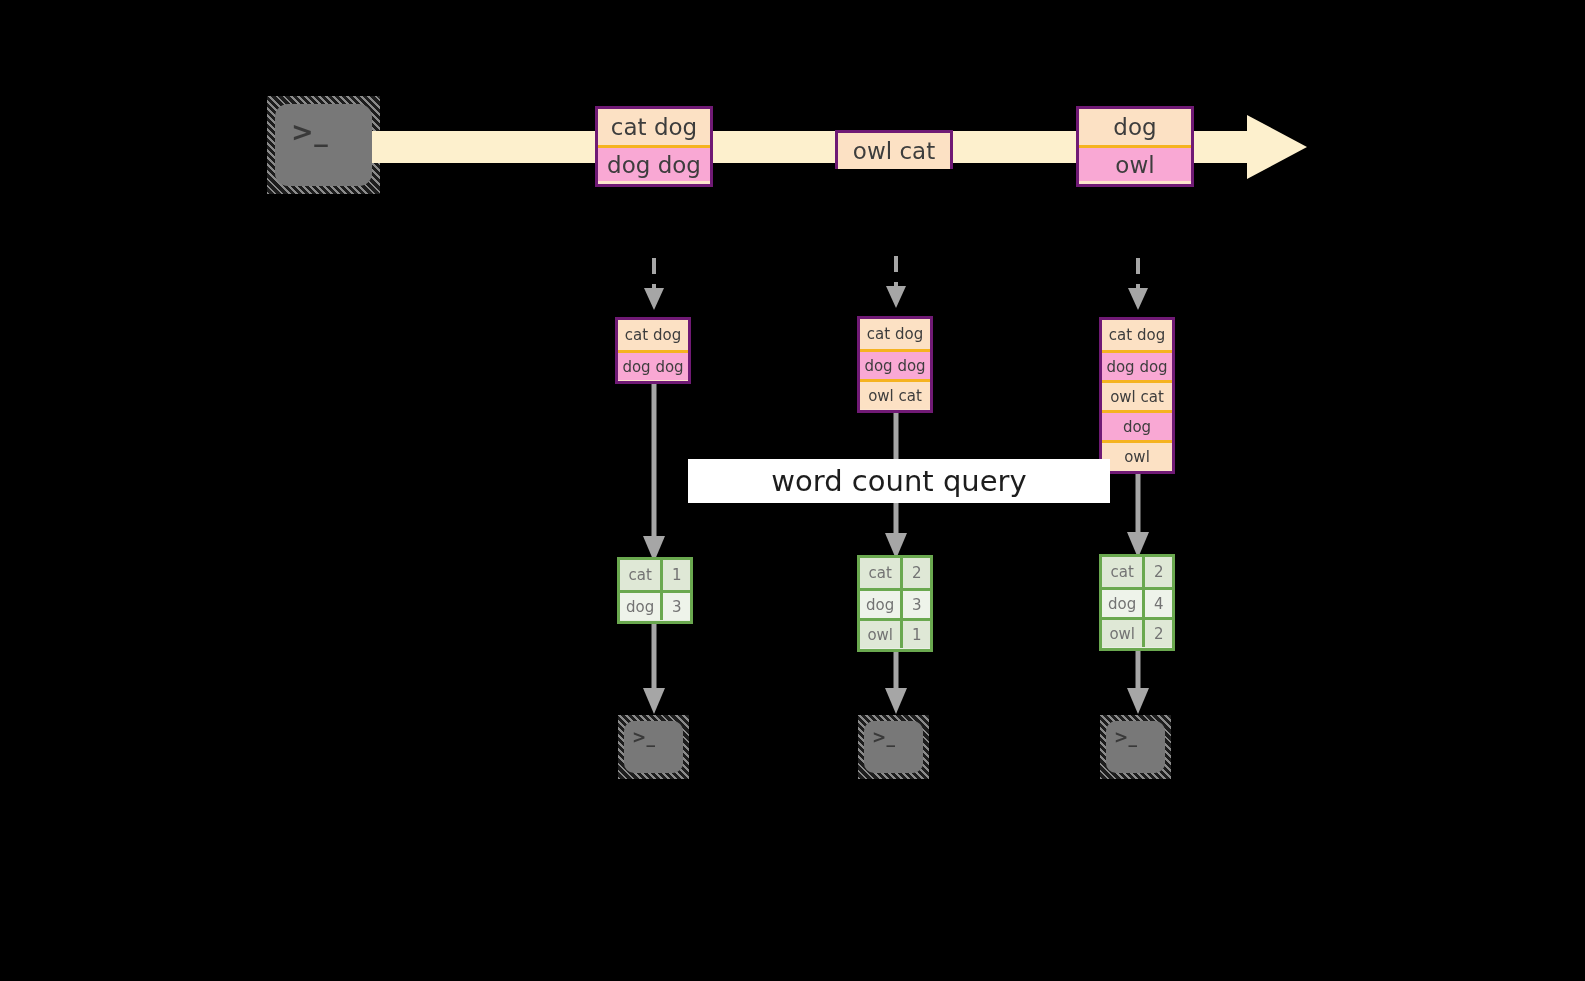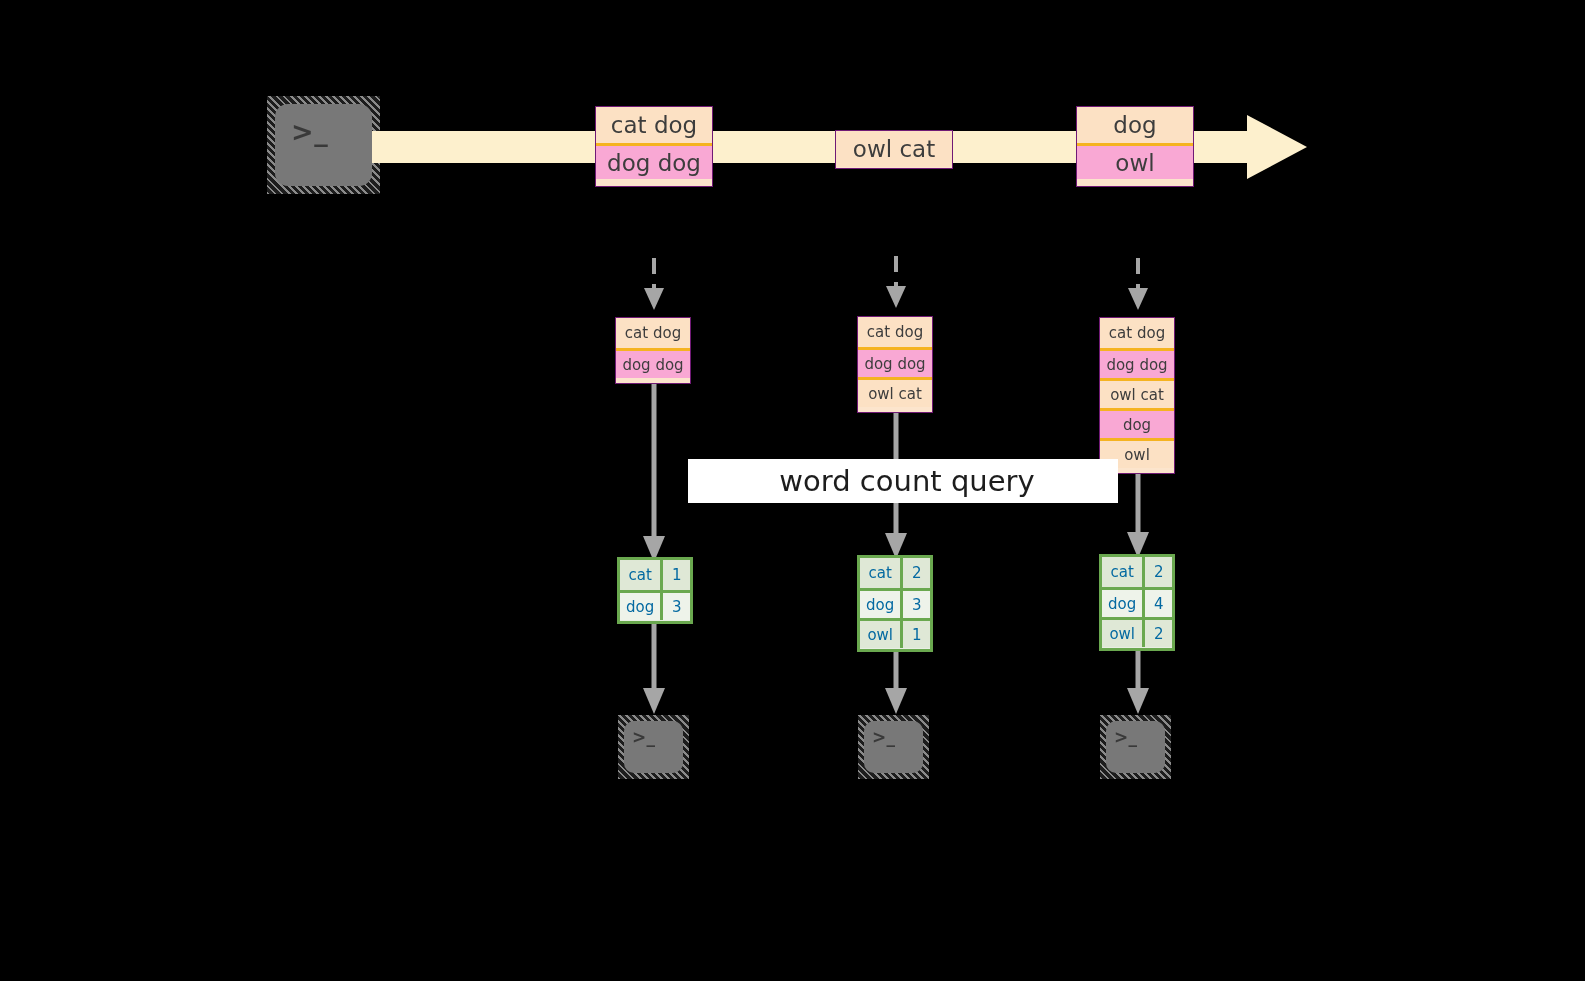--- a/index.html
+++ b/index.html
@@ -59,21 +59,21 @@
     top: 115px;
     width: 935px;
     height: 64px;
   }
   .stream svg { display: block; }
 
   
   .obox {
     position: absolute;
     box-sizing: border-box;
-    border: 1px solid #701a75;
+    border: 3px solid #701a75;
     background: #fce5cd;
   }
   .obox .row {
     box-sizing: border-box;
     display: flex;
     align-items: center;
     justify-content: center;
     white-space: nowrap;
     color: #3d3d3d;
   }
@@ -109,21 +109,21 @@
   }
   .gbox .grow.sep { border-top: 3px solid #6aa84f; }
   .gbox .grow.a { background: #dfe8d6; }
   .gbox .grow.b { background: #eef3ea; }
   .gbox .gkey, .gbox .gval {
     box-sizing: border-box;
     display: flex;
     align-items: center;
     justify-content: center;
     font-size: 15px;
-    color: #0369a1;
+    color: #737373;
   }
   .gbox .gkey { width: 44px; }
   .gbox .gval { width: 32px; border-left: 3px solid #6aa84f; }
   .gb1 { left: 617px; top: 557px; width: 76px; height: 67px; }
   .gb2 { left: 857px; top: 555px; width: 76px; height: 97px; }
   .gb3 { left: 1099px; top: 554px; width: 76px; height: 97px; }
 
   
   .conn { position: absolute; }
   .conn svg { display: block; overflow: visible; }
@@ -135,21 +135,20 @@
     top: 459px;
     width: 422px;
     height: 44px;
     background: #ffffff;
     display: flex;
     align-items: center;
     justify-content: center;
     font-size: 29px;
     color: #1d1d1d;
     white-space: nowrap;
-    padding-left: 8px;
   }
 </style>
 </head>
 <body>
 
 <div id="stage">
 
   <div class="term term-big">
     <div class="inner"></div>
     <div class="prompt">&gt;_</div>

